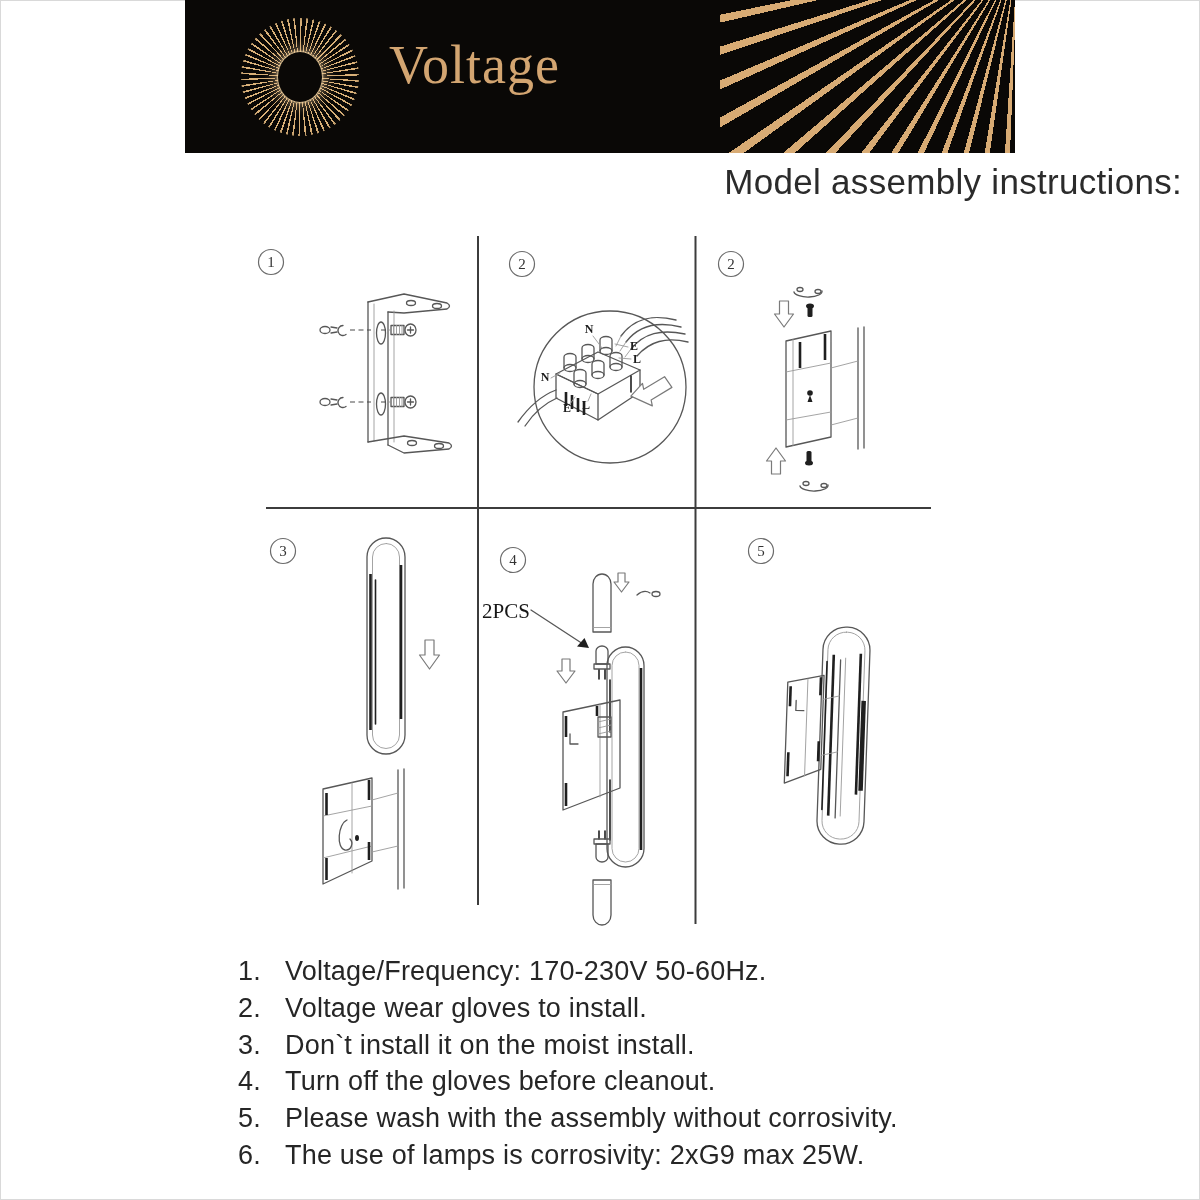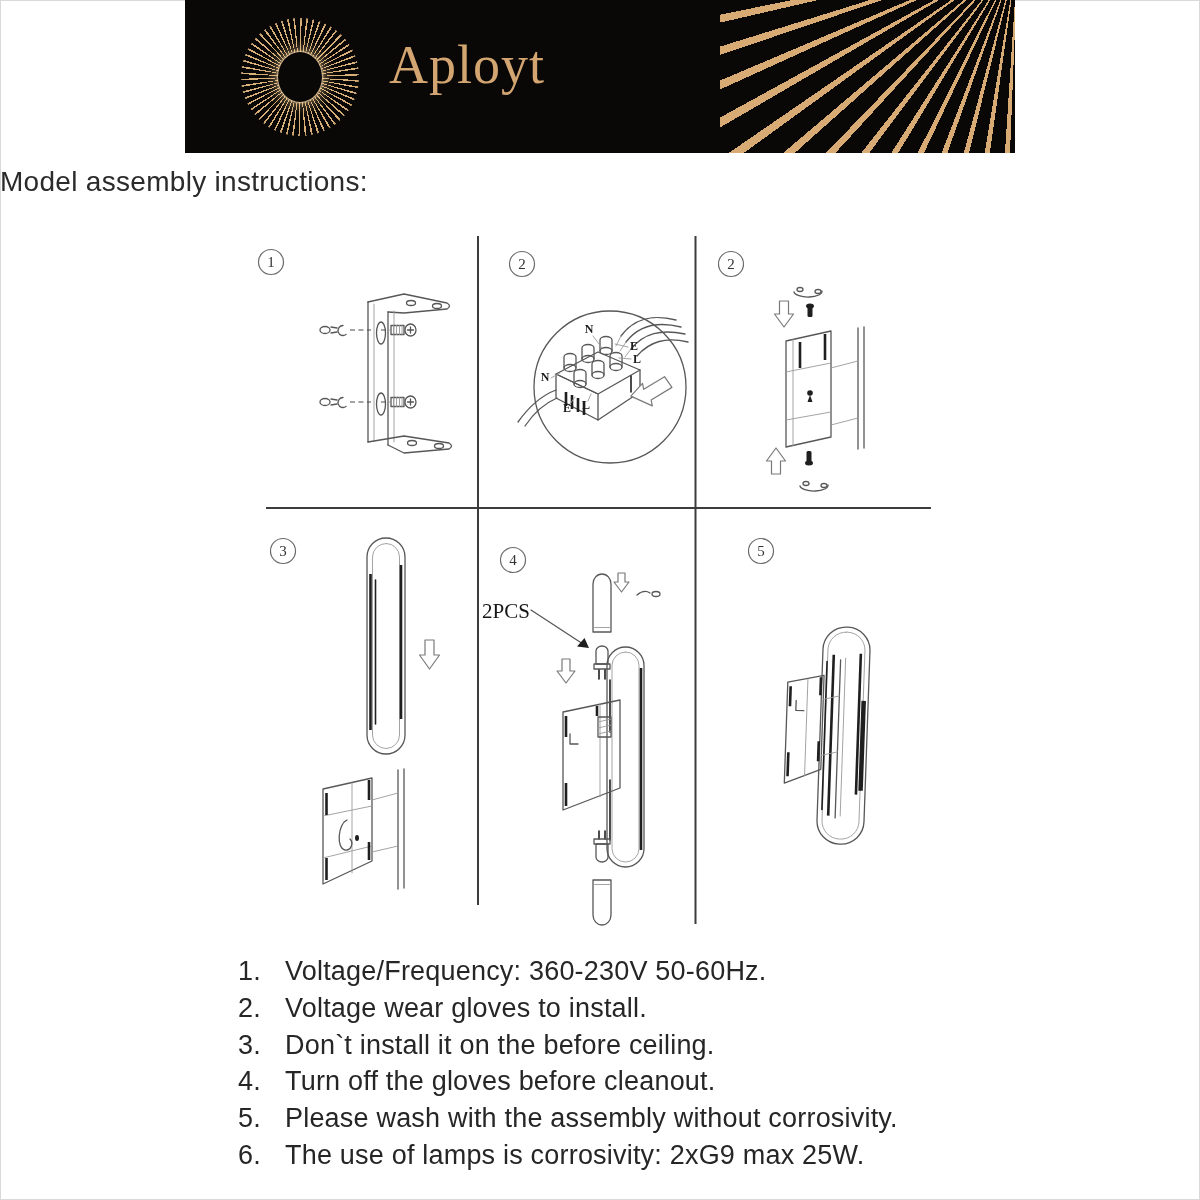--- a/index.html
+++ b/index.html
@@ -33,22 +33,22 @@
     font-family:"Liberation Serif", serif; font-size:54px; font-weight:400;
     color:#d3a571; letter-spacing:1px;
   }
   .corner-rays {
     position:absolute; top:0; right:0; width:295px; height:153px;
     background: repeating-conic-gradient(from 178deg at 101% -30%,
        rgba(216,171,116,0) 0deg 4.3deg, #d8ab74 4.3deg 5.75deg);
   }
   
   .title-block {
-    position:absolute; left:0; top:166px; width:1182px; text-align:left;
-    color:#2b2b2b; font-size:28px; line-height:31px; letter-spacing:.3px;
+    position:absolute; left:0; top:166px; width:1182px; text-align:right;
+    color:#2b2b2b; font-size:35px; line-height:31px; letter-spacing:.3px;
   }
   
   svg.diagram { position:absolute; left:0; top:0; }
   .grid { stroke:#3c3c3c; stroke-width:2; }
   .ln   { fill:none; stroke:#575757; stroke-width:1.3; stroke-linecap:round; stroke-linejoin:round; }
   .lnf  { fill:none; stroke:#9a9a9a; stroke-width:.9; stroke-linecap:round; }
   .dash { fill:none; stroke:#4a4a4a; stroke-width:1.2; stroke-dasharray:5 3.5; }
   .dk1  { stroke:#1f1f1f; stroke-width:1.6; stroke-linecap:round; }
   .dk2  { stroke:#1f1f1f; stroke-width:2.6; stroke-linecap:butt; }
   .dk3  { stroke:#1f1f1f; stroke-width:4.5; stroke-linecap:butt; }
@@ -67,21 +67,21 @@
   .instructions .num { width:47px; flex:0 0 47px; }
   .instructions .txt { flex:1; }
 </style>
 </head>
 <body>
 
 <div class="page">
 
   <div class="banner">
     <div class="sunburst"></div>
-    <div class="brand">Aployt</div>
+    <div class="brand">Voltage</div>
     <div class="corner-rays"></div>
   </div>
 
   <div class="title-block">
     <div>Model assembly instructions:</div>
   </div>
 
   <svg class="diagram" width="1200" height="1200" viewBox="0 0 1200 1200">
 
     <g>
@@ -339,29 +339,29 @@
         <line class="dk2" x1="819" y1="742" x2="819" y2="762"></line>
         <path class="ln" d="M795 702 v10 h8"></path>
         <path class="lnf" d="M822 700 L838 696 M822 756 L838 752"></path>
       </g>
     </g>
   </svg>
 
   <div class="instructions">
     <div class="row">
       <span class="num">1.</span>
-      <span class="txt">Voltage/Frequency: 360-230V 50-60Hz.</span>
+      <span class="txt">Voltage/Frequency: 170-230V 50-60Hz.</span>
     </div>
     <div class="row">
       <span class="num">2.</span>
       <span class="txt">Voltage wear gloves to install.</span>
     </div>
     <div class="row">
       <span class="num">3.</span>
-      <span class="txt">Don`t install it on the before ceiling.</span>
+      <span class="txt">Don`t install it on the moist install.</span>
     </div>
     <div class="row">
       <span class="num">4.</span>
       <span class="txt">Turn off the gloves before cleanout.</span>
     </div>
     <div class="row">
       <span class="num">5.</span>
       <span class="txt">Please wash with the assembly without corrosivity.</span>
     </div>
     <div class="row">

